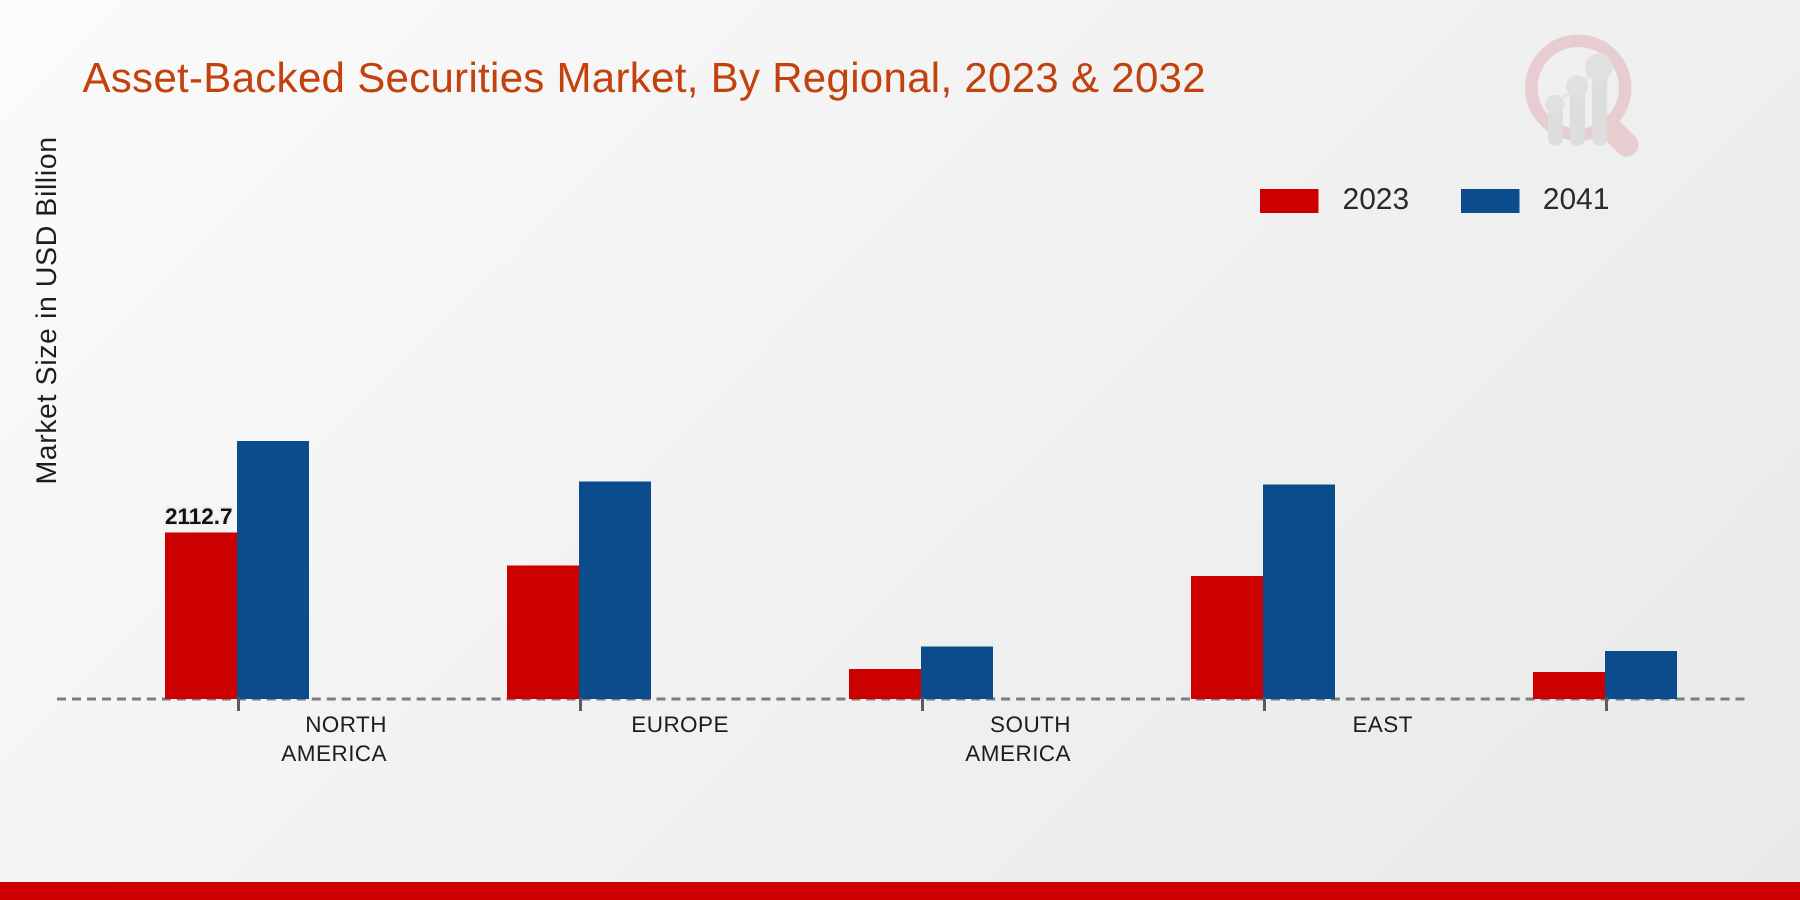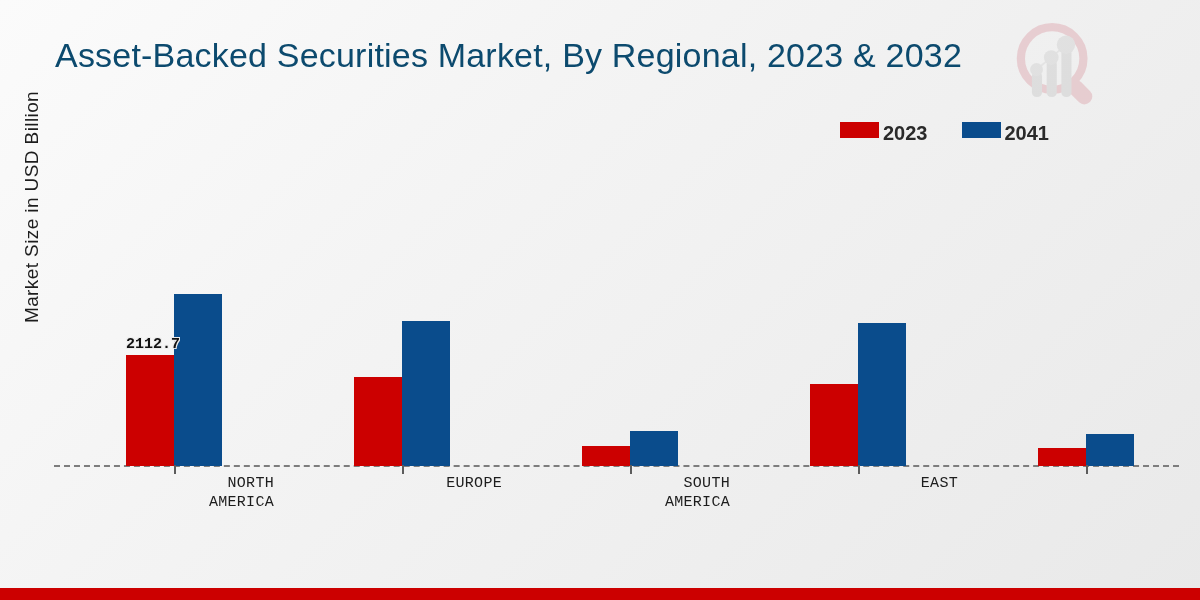--- a/index.html
+++ b/index.html
@@ -15,23 +15,23 @@
     font-family: "Liberation Sans", sans-serif;
     background: linear-gradient(135deg, #fbfbfb 0%, #f4f4f4 35%, #e9e9e9 100%);
     position: relative;
   }
 
   
   #chart-title {
     position: absolute;
     left: 55px;
     top: 36px;
-    font-size: 34px;
+    font-size: 28px;
     font-weight: 400;
-    color: #0c4a6e;
+    color: #c2410c;
     letter-spacing: 0.2px;
     white-space: nowrap;
   }
 
   
   #watermark {
     position: absolute;
     right: 98px;
     top: 18px;
     width: 96px;
@@ -44,23 +44,22 @@
   #legend {
     position: absolute;
     top: 122px;
     left: 840px;
     display: flex;
     align-items: center;
     gap: 34px;
   }
   .legend-item {
     display: flex;
-    align-items: flex-start;
-    gap: 4px;
-    font-weight: bold;
+    align-items: center;
+    gap: 16px;
   }
   .legend-swatch {
     width: 39px;
     height: 16px;
     display: block;
   }
   .legend-label {
     font-size: 20px;
     color: #2a2a2a;
   }
@@ -76,25 +75,24 @@
     transform-origin: center center;
     font-size: 19px;
     color: #1d1d1d;
     letter-spacing: 0.4px;
     white-space: nowrap;
   }
 
   
   #plot-area {
     position: absolute;
-    left: 16px;
+    left: 0;
     top: 0;
     width: 1006px;
     height: 600px;
-    font-family: Liberation Mono, monospace;
   }
 
   #baseline {
     position: absolute;
     left: 38px;
     top: 465px;
     width: 1125px;
     height: 0;
     border-top: 2px dashed #7d7d7d;
   }

